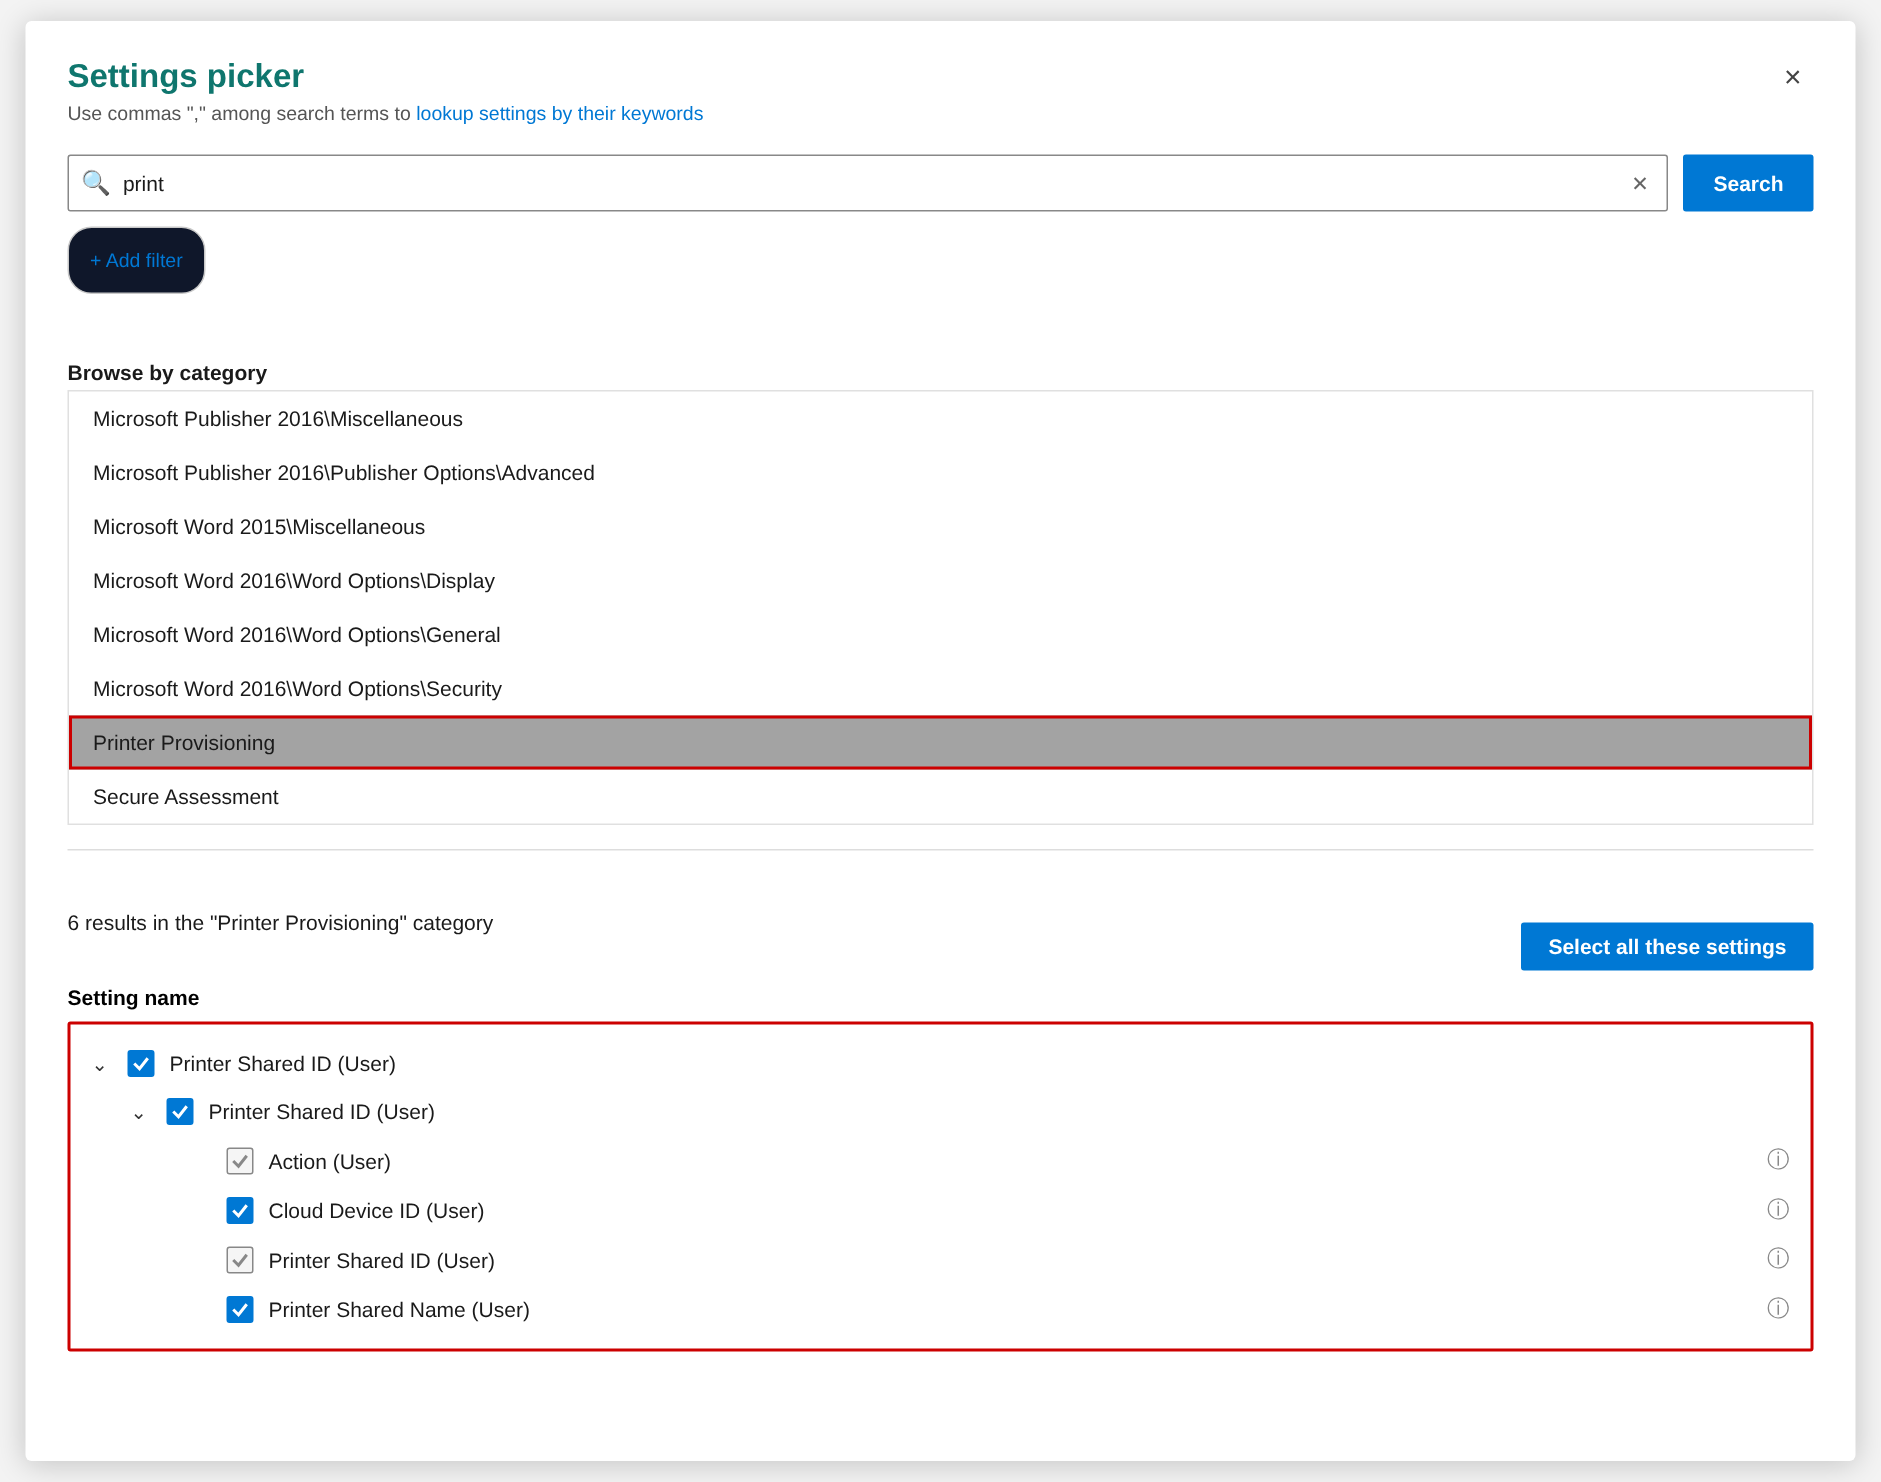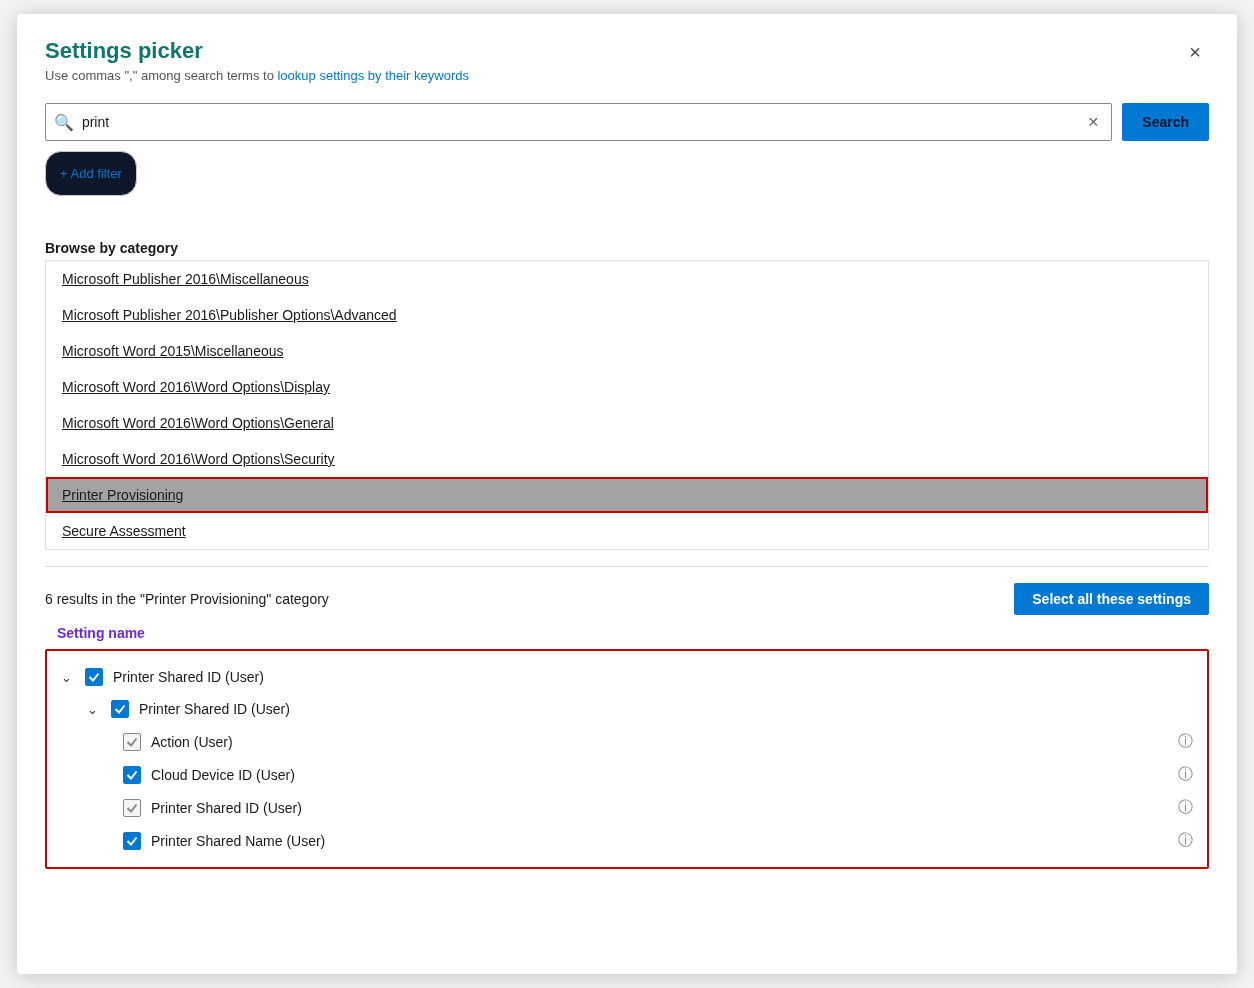--- a/index.html
+++ b/index.html
@@ -82,21 +82,21 @@
       color: #1a1a1a;
     }
     .clear-icon {
       color: #666;
       cursor: pointer;
       font-size: 14px;
       padding: 2px 4px;
     }
     .search-button {
       background: #0078d4;
-      color: #0f172a;
+      color: #ffffff;
       border: none;
       border-radius: 2px;
       padding: 0 20px;
       height: 38px;
       font-size: 14px;
       font-weight: 600;
       cursor: pointer;
     }
     .add-filter-button {
       display: inline-flex;
@@ -123,21 +123,20 @@
       max-height: 320px;
       overflow-y: auto;
       position: relative;
     }
     .category-item {
       padding: 10px 16px;
       font-size: 14px;
       color: #1a1a1a;
       cursor: pointer;
       border-bottom: none;
-      text-decoration: underline;
     }
     .category-item.selected {
       background: #a3a3a3;
       outline: 2px solid #cc0000;
       outline-offset: -2px;
     }
     .divider {
       border: none;
       border-top: 1px solid #ddd;
       margin: 16px 0;
@@ -154,27 +153,27 @@
     }
     .select-all-button {
       background: #0078d4;
       color: #fff;
       border: none;
       border-radius: 2px;
       padding: 8px 18px;
       font-size: 14px;
       font-weight: 600;
       cursor: pointer;
+      margin-top: 32px;
     }
     .setting-name-header {
       font-size: 14px;
       font-weight: 700;
-      color: #6d28d9;
+      color: #000000;
       margin-bottom: 8px;
-      margin-left: 12px;
     }
     .settings-list {
       border: 2px solid #cc0000;
       border-radius: 2px;
       padding: 10px 0;
     }
     .setting-row {
       display: flex;
       align-items: center;
       padding: 7px 14px;
@@ -215,21 +214,21 @@
       width: 12px;
       height: 12px;
     }
     .info-icon {
       margin-left: auto;
       color: #888;
       font-size: 15px;
       cursor: pointer;
     }
     .indent1 { padding-left: 40px; }
-    .indent2 { padding-left: 52px; }
+    .indent2 { padding-left: 80px; }
     
     .category-list-container::-webkit-scrollbar { width: 8px; }
     .category-list-container::-webkit-scrollbar-track { background: #f1f1f1; }
     .category-list-container::-webkit-scrollbar-thumb { background: #bbb; border-radius: 4px; }
   </style>
 </head>
 <body>
 
 <div class="dialog">
 

